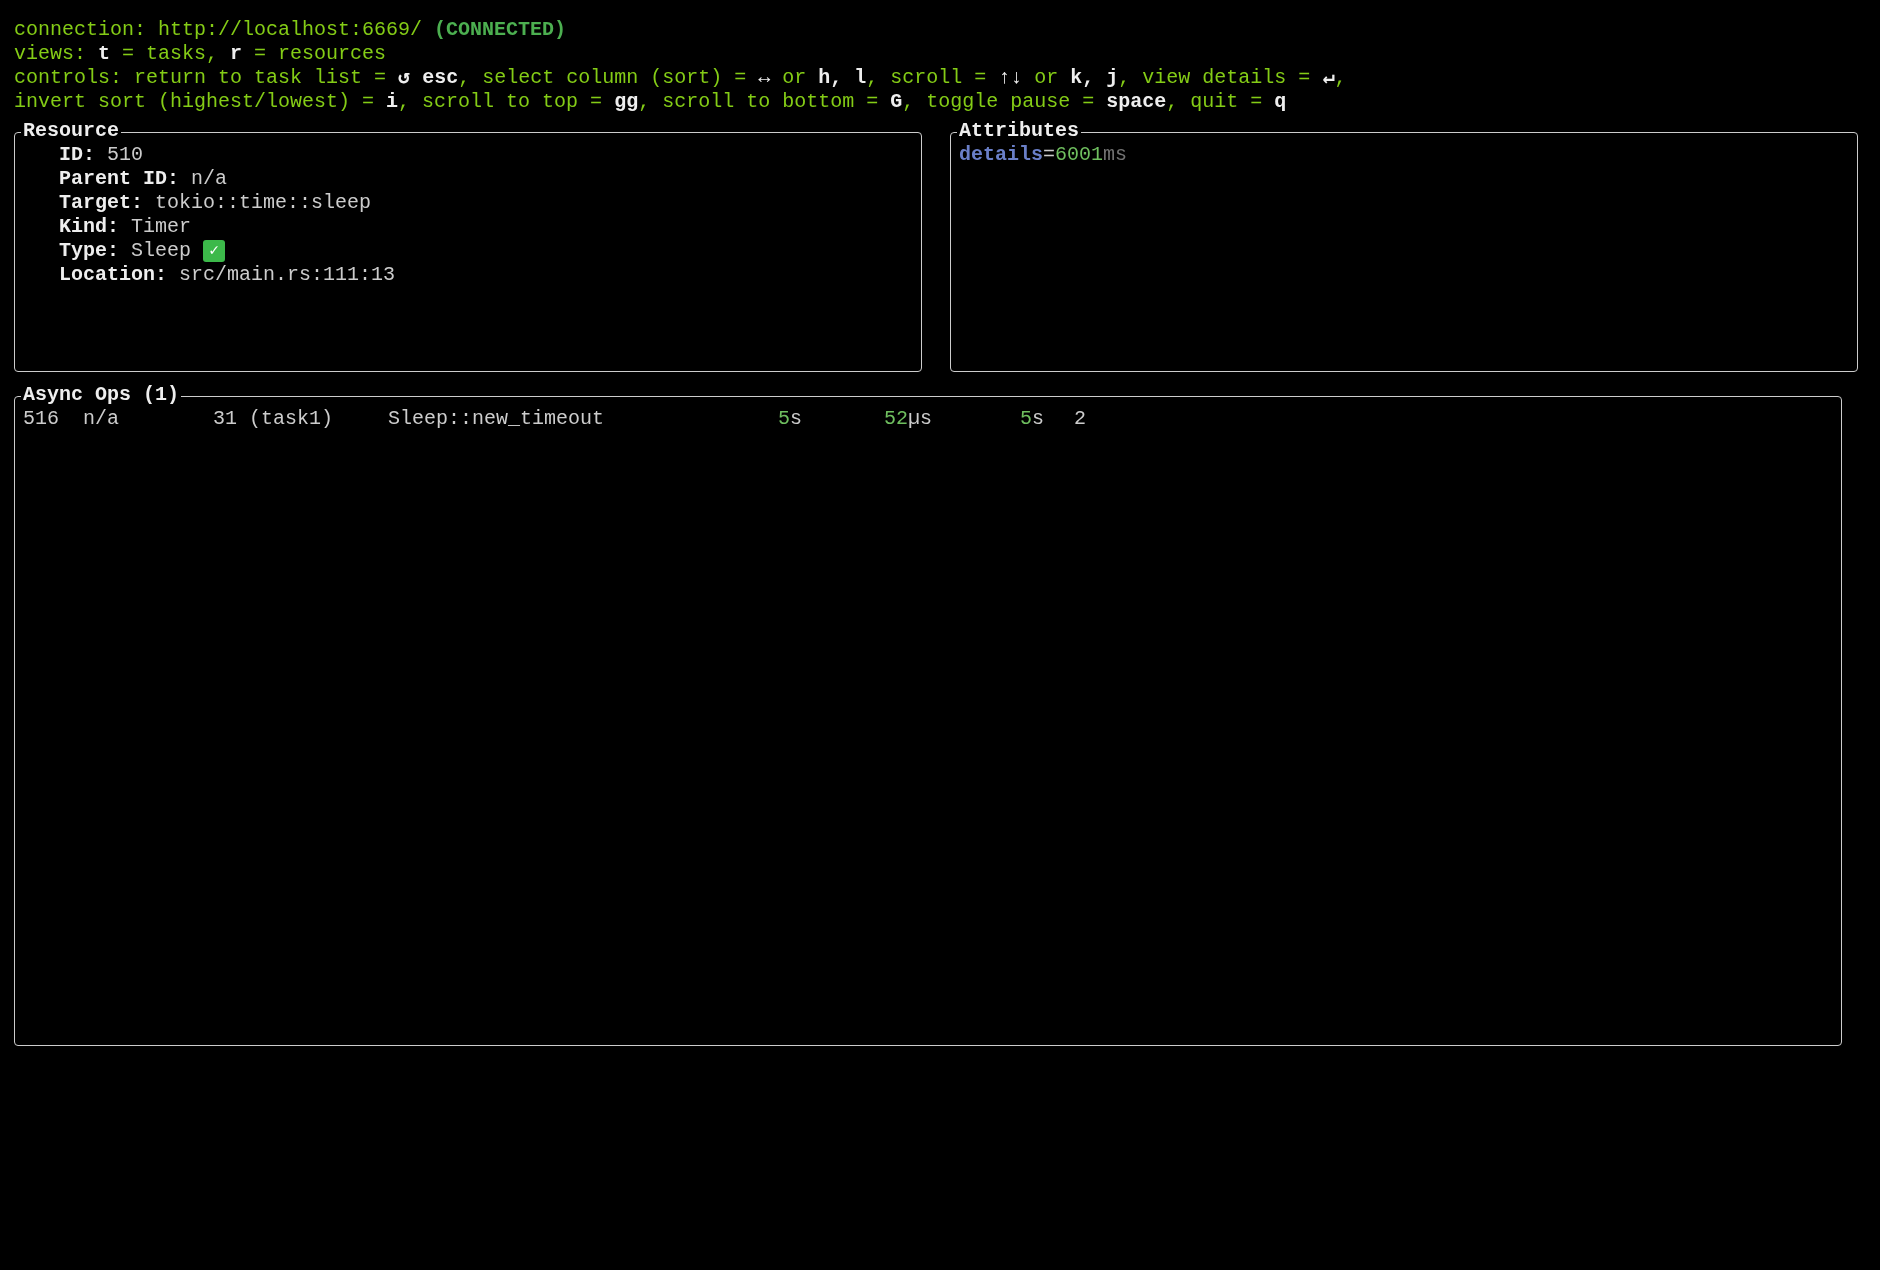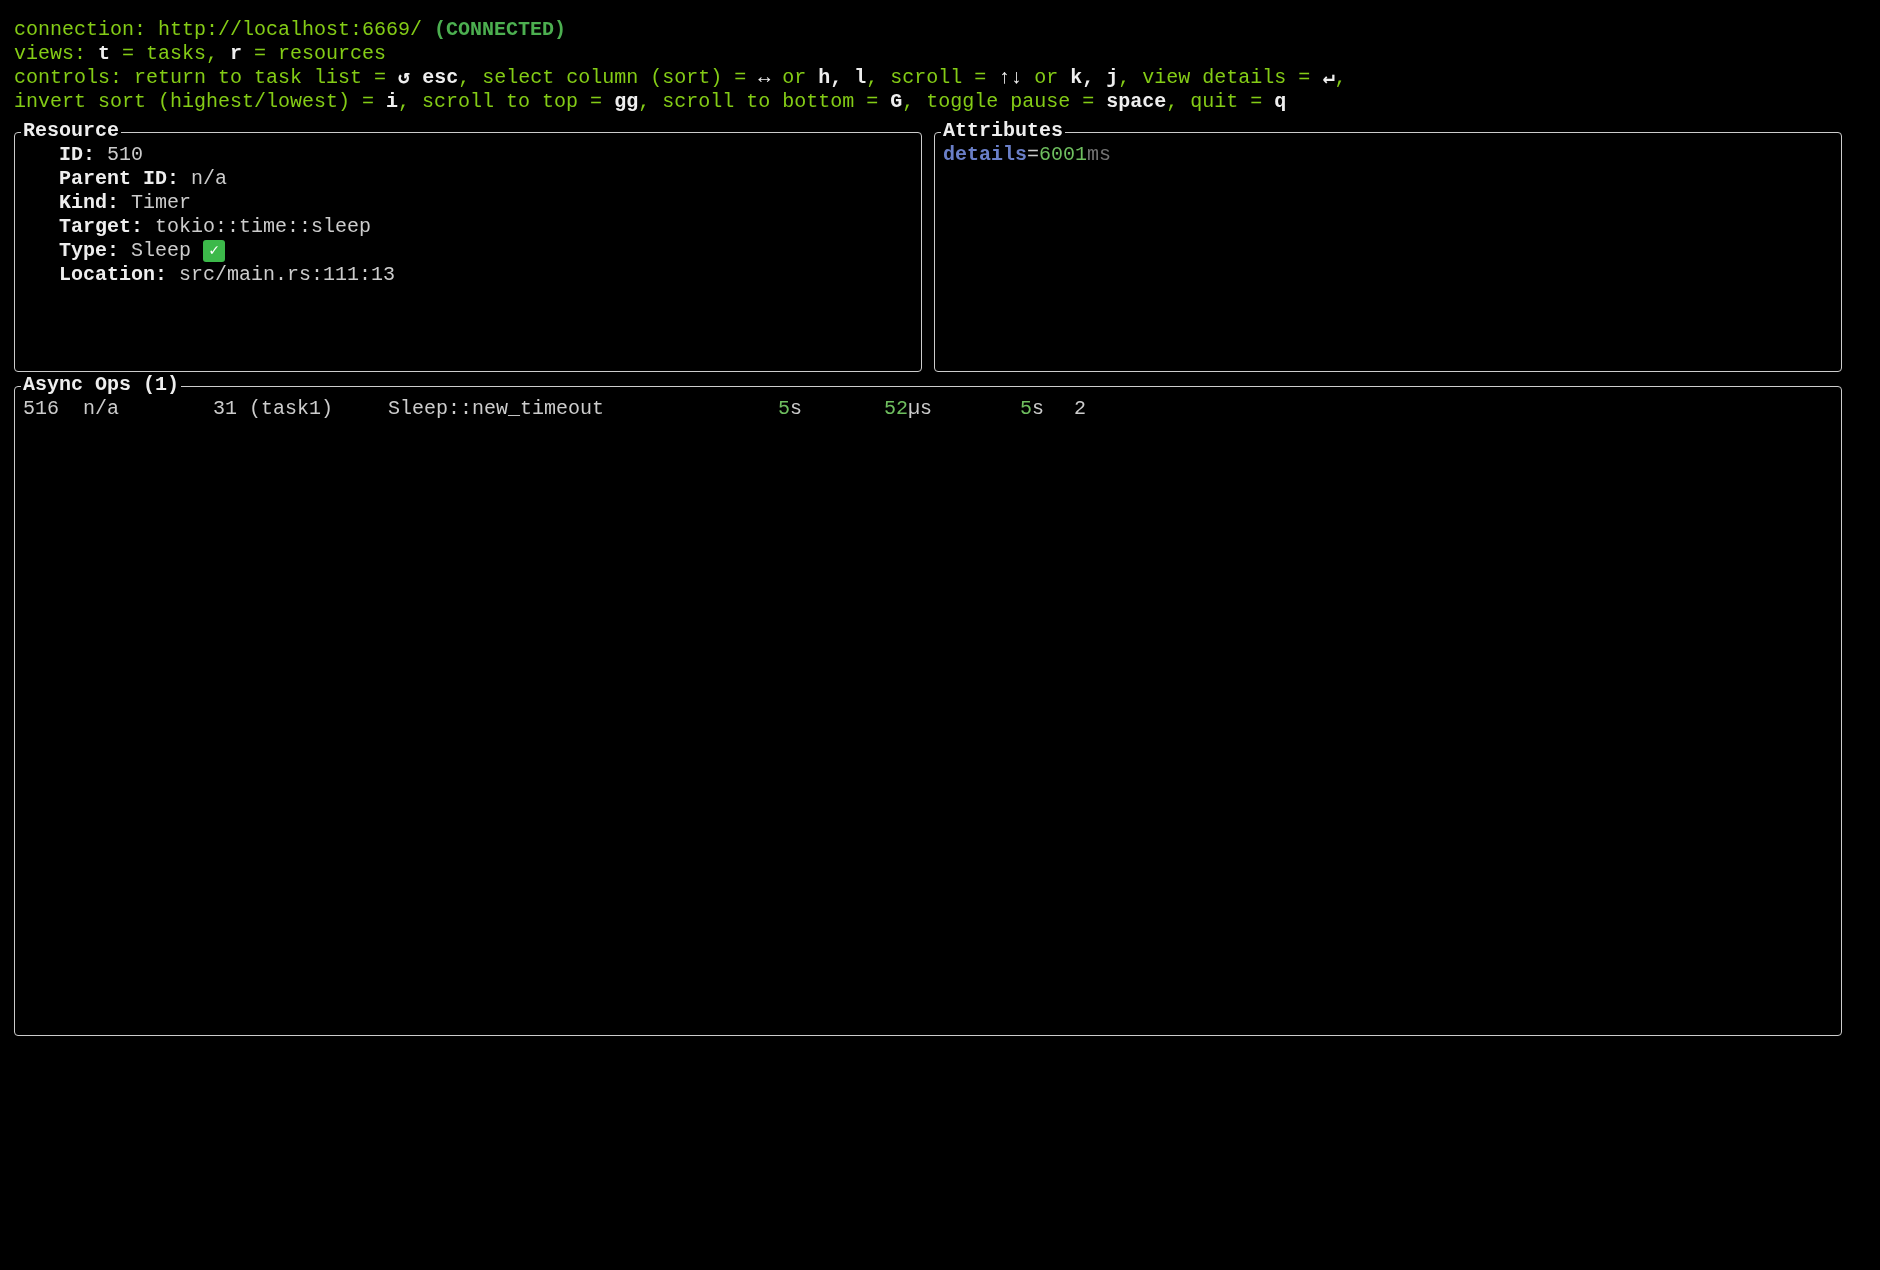--- a/index.html
+++ b/index.html
@@ -30,21 +30,21 @@
       color: #4caf50;
     }
     .dim {
       color: #84cc16;
     }
     .icon {
       display: inline-block;
     }
     .panels-row {
       display: flex;
-      gap: 12px;
+      gap: 28px;
       margin-top: 8px;
     }
     .panel {
       position: relative;
       border: 1px solid #cccccc;
       border-radius: 4px;
       padding: 10px 8px 10px 8px;
       margin-top: 10px;
     }
     .panel-title {
@@ -97,21 +97,21 @@
       width: 22px;
       height: 22px;
       line-height: 22px;
       text-align: center;
       border-radius: 3px;
       vertical-align: middle;
     }
     .async-panel {
       width: 1828px;
       height: 650px;
-      margin-top: 14px;
+      margin-top: 24px;
     }
     .table-header {
       font-weight: bold;
       color: #eeeeee;
     }
     .sort-col {
       color: #30b0e0;
     }
     .sort-arrow {
       font-size: 14px;
@@ -167,24 +167,24 @@
 <div class="panels-row">
   <div class="panel panel-left">
     <div class="panel-title">Resource</div>
     <div class="resource-line">
       <span class="field-label">ID:</span> <span class="field-value">510</span>
     </div>
     <div class="resource-line">
       <span class="field-label">Parent ID:</span> <span class="field-value">n/a</span>
     </div>
     <div class="resource-line">
+      <span class="field-label">Target:</span> <span class="field-value">tokio::time::sleep</span>
+    </div>
+    <div class="resource-line">
       <span class="field-label">Kind:</span> <span class="field-value">Timer</span>
-    </div>
-    <div class="resource-line">
-      <span class="field-label">Target:</span> <span class="field-value">tokio::time::sleep</span>
     </div>
     <div class="resource-line">
       <span class="field-label">Type:</span> <span class="field-value">Sleep</span> <span class="check-icon">✓</span>
     </div>
     <div class="resource-line">
       <span class="field-label">Location:</span> <span class="field-value">src/main.rs:111:13</span>
     </div>
   </div>
 
   <div class="panel panel-right">

